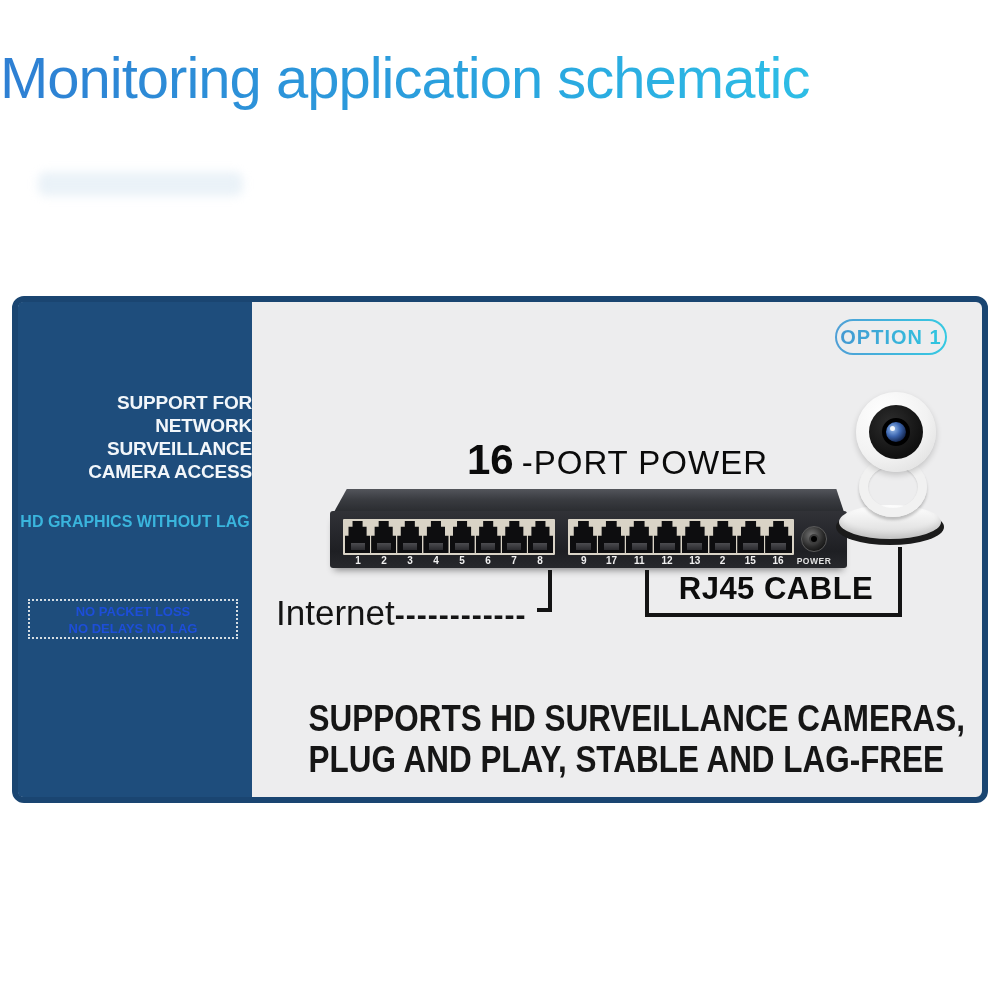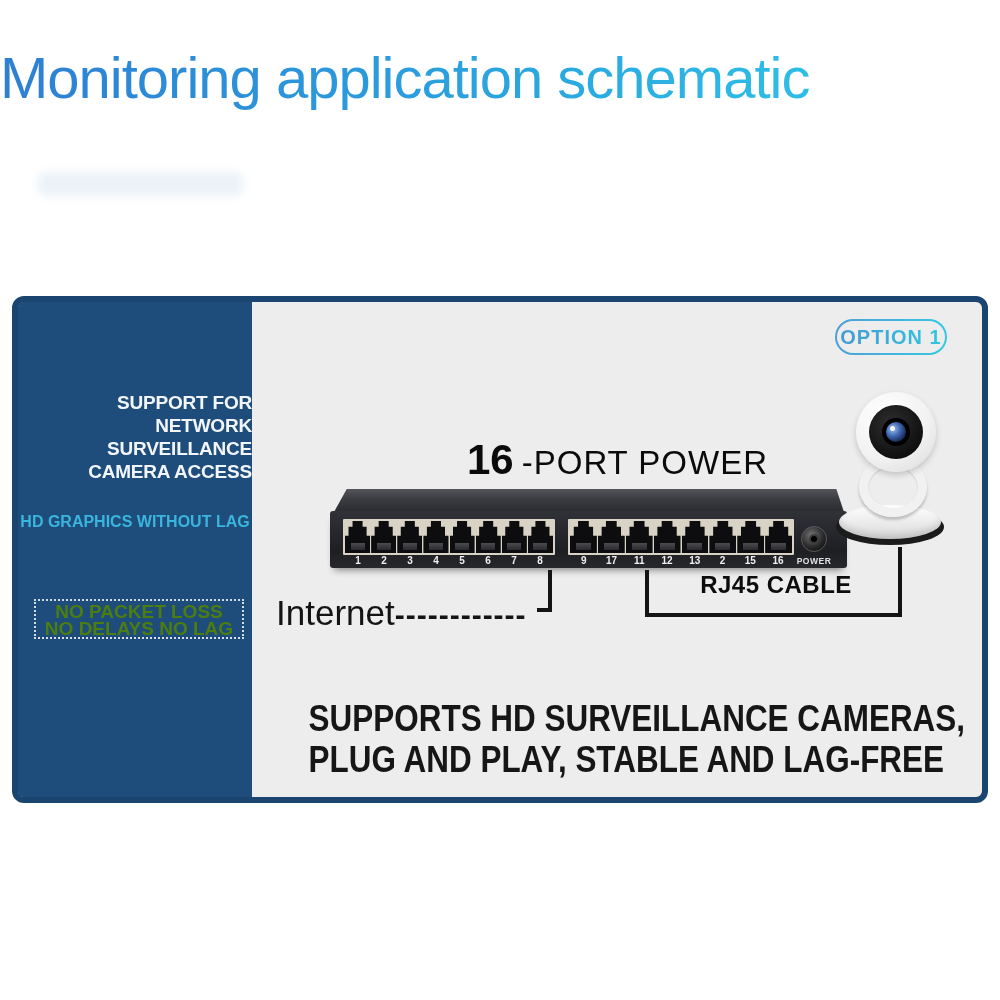--- a/index.html
+++ b/index.html
@@ -33,23 +33,23 @@
   .sb-heading {
     position:absolute; left:18px; top:391px; width:234px;
     text-align:right; color:#f2f6fa; font-weight:bold;
     font-size:19px; line-height:23px; letter-spacing:-0.2px;
   }
   .sb-sub {
     position:absolute; left:18px; top:513px; width:234px;
     text-align:center; color:#3ab5dd; font-weight:bold; font-size:16px;
   }
   .sb-box {
-    position:absolute; left:34px; top:599px; width:210px; height:40px;
-    border:2px dotted #d5dde3; text-align:center; color:#4d7c0f;
-    font-weight:bold; font-size:19px; line-height:17px; padding-top:2px;
+    position:absolute; left:28px; top:599px; width:210px; height:40px;
+    border:2px dotted #d5dde3; text-align:center; color:#1d4ed8;
+    font-weight:bold; font-size:13px; line-height:17px; padding-top:2px;
   }
   
   .badge {
     position:absolute; left:835px; top:319px; width:112px; height:36px;
     border-radius:18px; background:linear-gradient(90deg,#4f9fd6,#35c9e2);
   }
   .badge-inner {
     position:absolute; inset:2px; border-radius:16px; background:#ededee;
     display:flex; align-items:center; justify-content:center;
   }
@@ -121,21 +121,21 @@
   }
   .internet .dashes { font-size:30px; font-weight:700; letter-spacing:1px; }
   .line { position:absolute; background:#141414; }
   .l-v1   { left:548px; top:570px; width:4px;   height:42px; }
   .l-foot { left:537px; top:608px; width:13px;  height:4px; }
   .l-bv1  { left:645px; top:570px; width:4px;   height:47px; }
   .l-bh   { left:645px; top:613px; width:257px; height:4px; }
   .l-bv2  { left:898px; top:547px; width:4px;   height:70px; }
   .cable-label {
     position:absolute; left:656px; top:571px; width:240px; text-align:center;
-    font-size:24px; font-weight:800; letter-spacing:.5px; color:#0d0d0d;
+    font-size:31px; font-weight:800; letter-spacing:.5px; color:#0d0d0d;
     white-space:nowrap;
   }
   
   .cam-base-dark {
     position:absolute; left:836px; top:509px; width:108px; height:36px;
     border-radius:50%; background:#1b1b1b;
   }
   .cam-base {
     position:absolute; left:839px; top:505px; width:102px; height:34px;
     border-radius:50%; background:linear-gradient(180deg,#ffffff,#d9d9d9);

